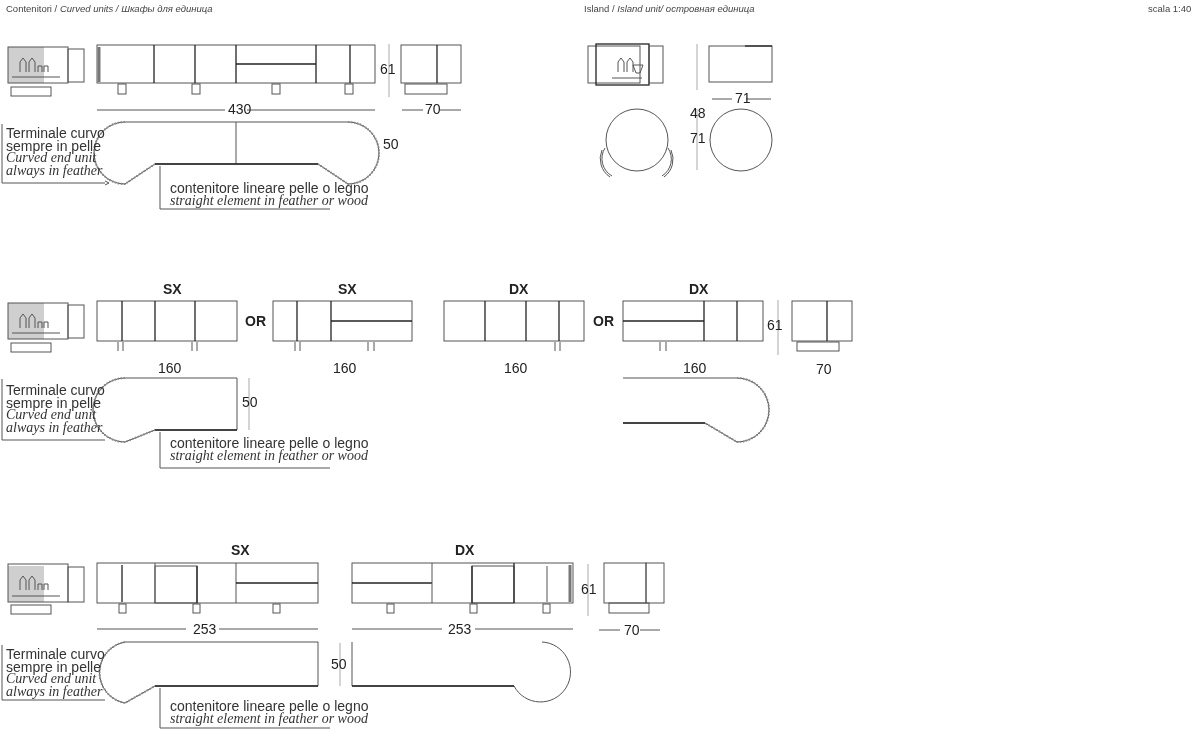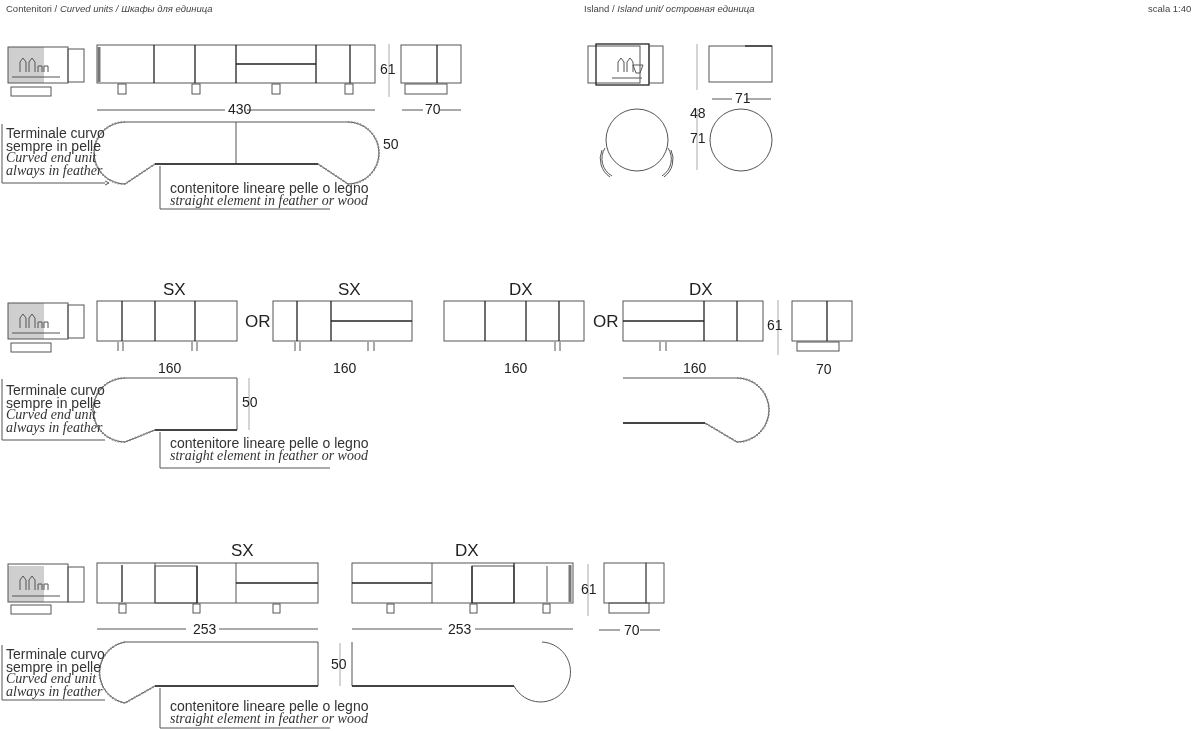--- a/index.html
+++ b/index.html
@@ -1,21 +1,21 @@
 <!DOCTYPE html>
 <html><head>
 <meta charset="utf-8">
 <style>
   html,body{margin:0;padding:0;background:#ffffff;}
   body{width:1200px;height:731px;position:relative;overflow:hidden;font-family:"Liberation Sans",sans-serif;color:#222;}
   .txt{position:absolute;white-space:nowrap;font-size:10px;line-height:11px;color:#333;}
   .hdr{font-size:9.5px;color:#444;}
   .hdr i{font-style:italic;}
   .dim{font-size:14px;color:#222;}
-  .lbl{font-size:17px;font-weight:normal;color:#222;}
+  .lbl{font-size:14px;font-weight:bold;color:#222;}
   .note{font-size:14px;line-height:12.5px;color:#333;}
   .note .it{font-style:italic;font-family:Liberation Serif, serif;}
   svg{position:absolute;left:0;top:0;}
   .ln{stroke:#555;stroke-width:1;fill:none;}
   .lnd{stroke:#222;stroke-width:1.3;fill:none;}
   .lng{stroke:#aaa;stroke-width:1;fill:none;}
   .dash{stroke:#888;stroke-width:2;fill:none;stroke-dasharray:1.5 1.5;}
   .shade{fill:#cfcfcf;stroke:none;}
 </style>
 </head>

